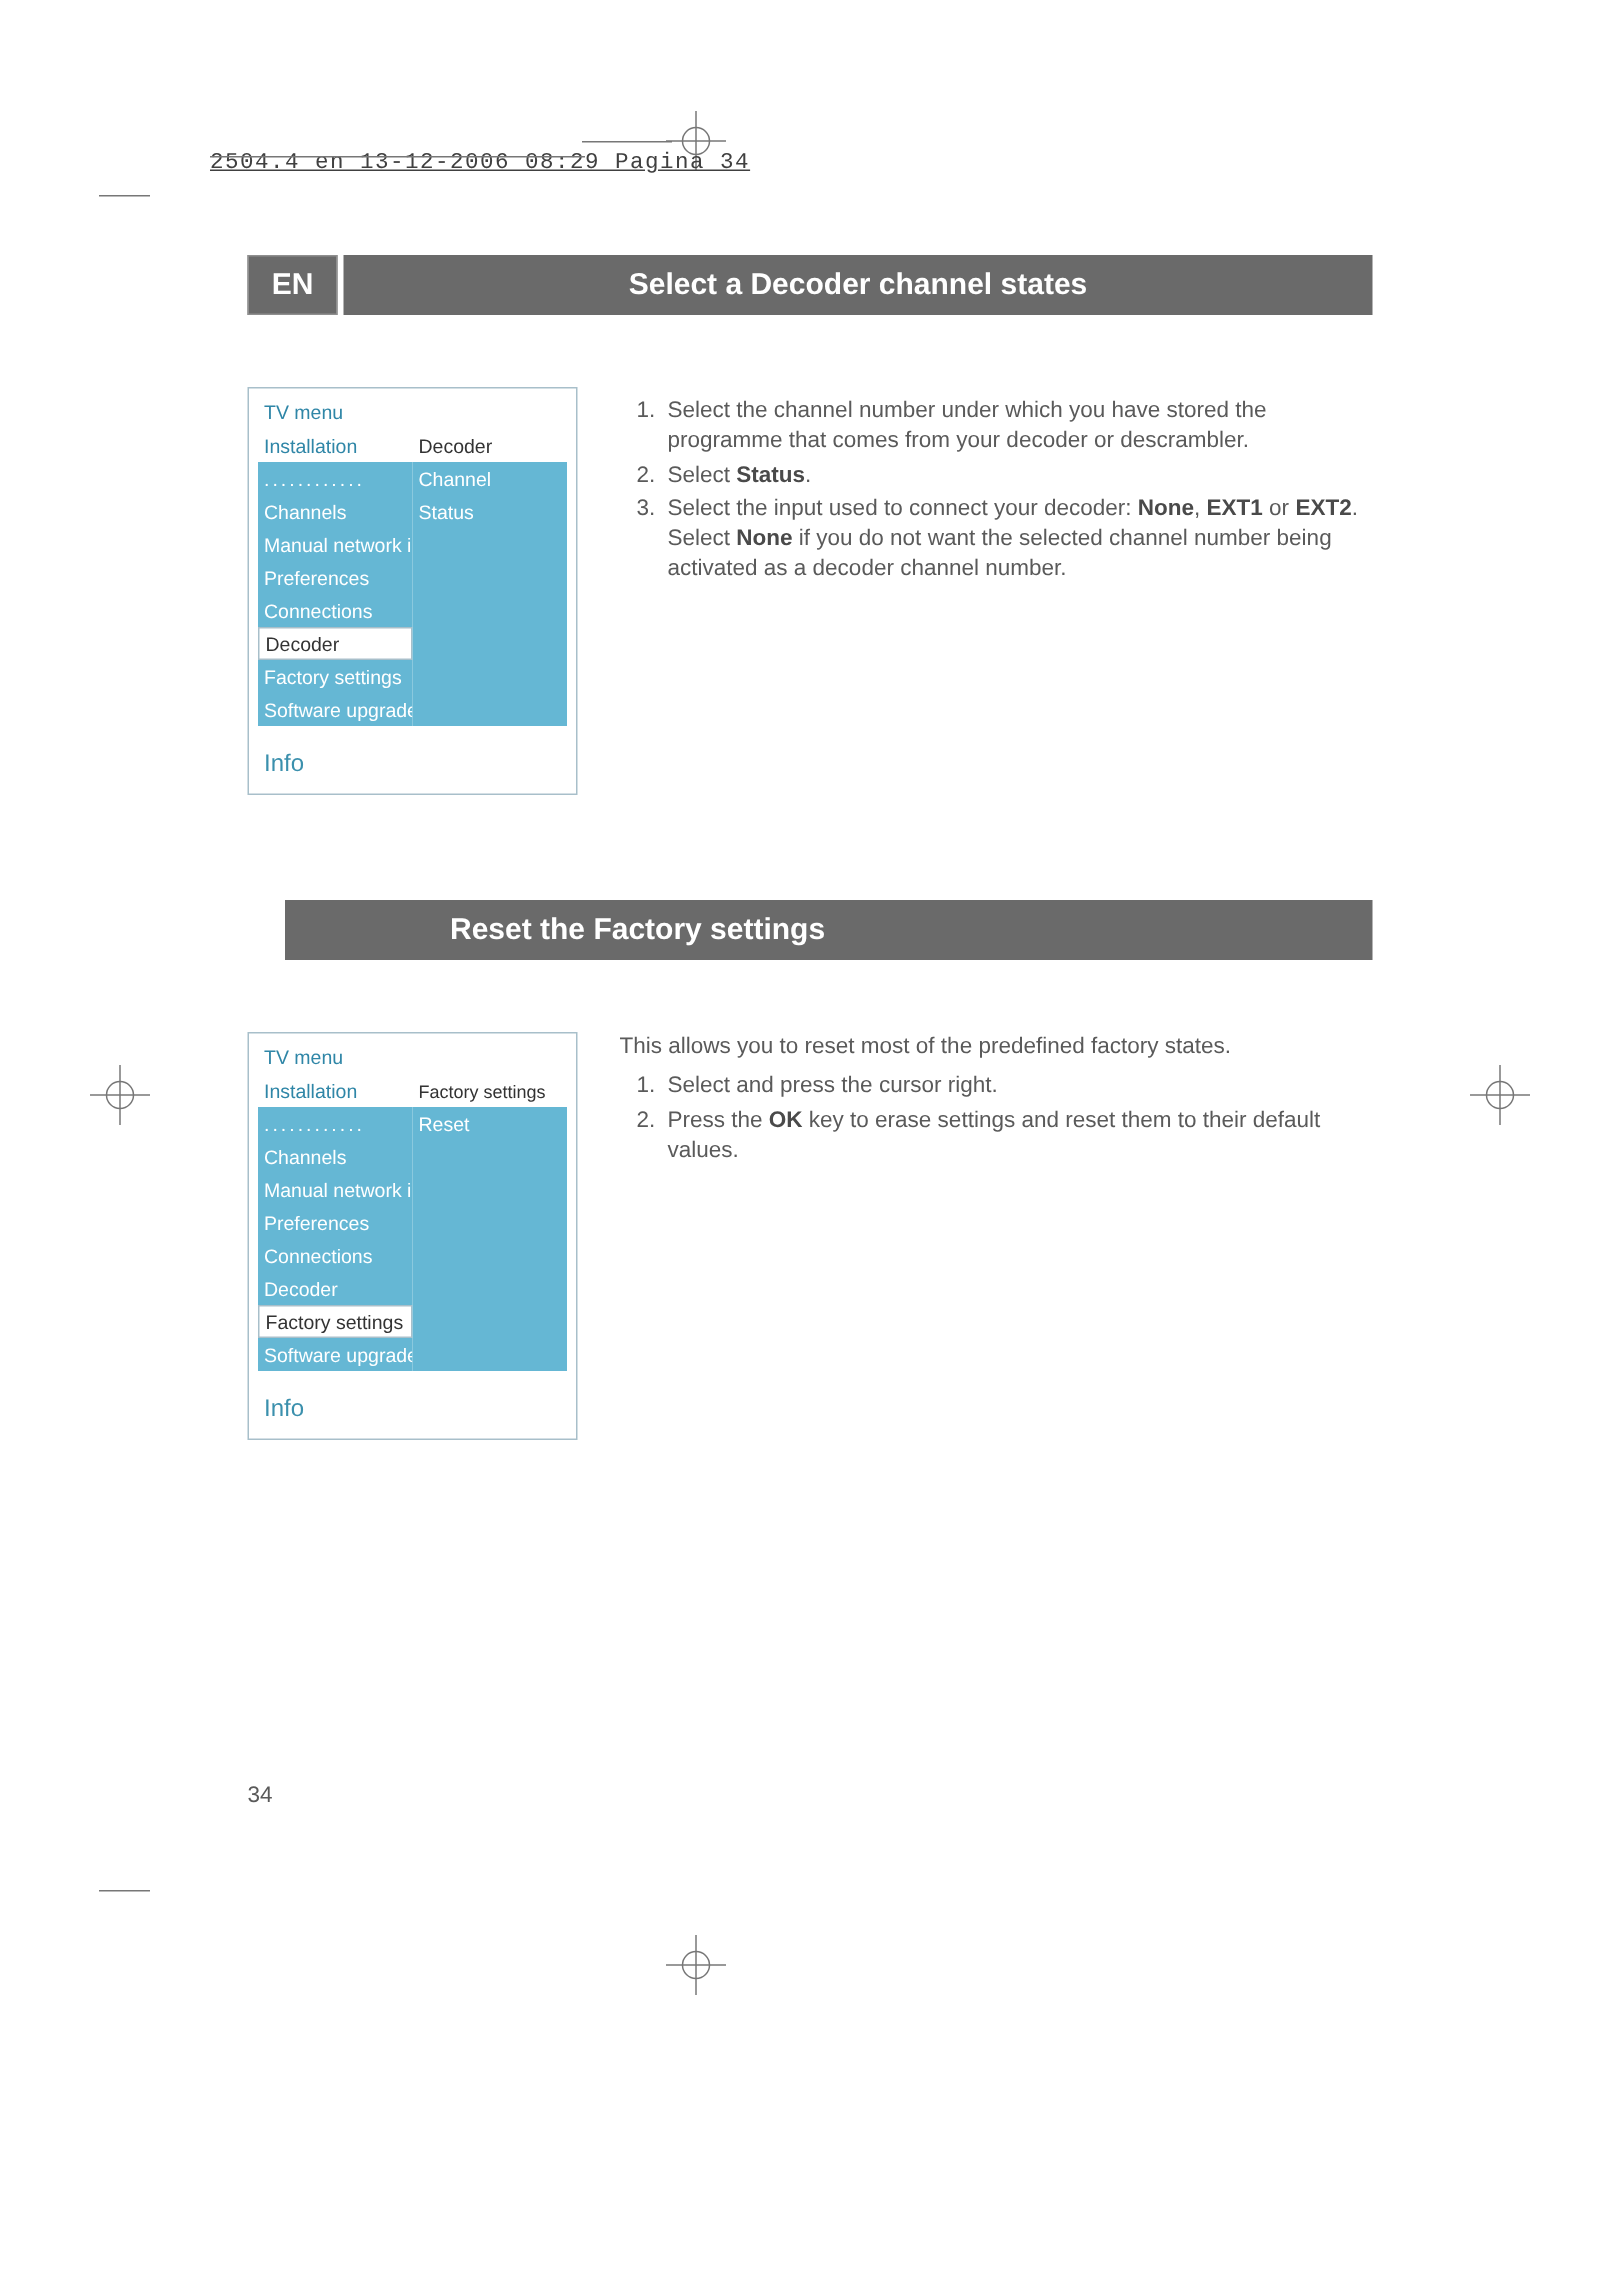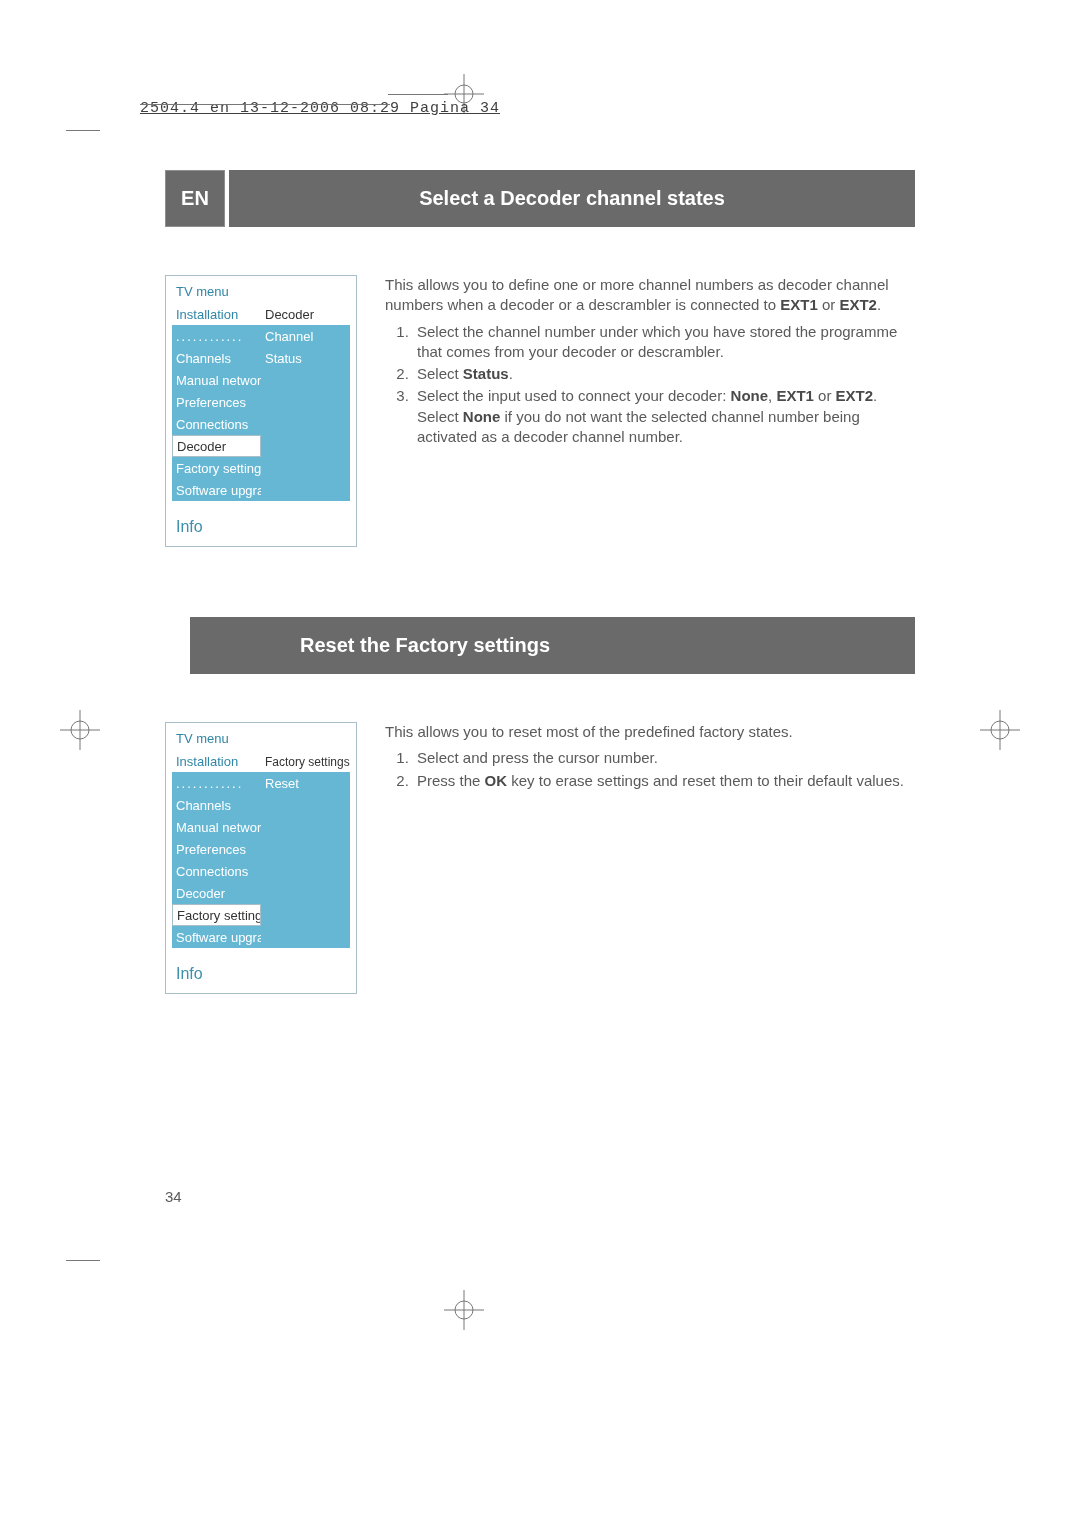--- a/index.html
+++ b/index.html
@@ -47,21 +47,21 @@
   .page {
     position: absolute;
     top: 170px;
     left: 165px;
     width: 750px;
   }
 
   .section-bar {
     display: flex;
     align-items: stretch;
-    height: 57px;
+    height: 40px;
     margin-bottom: 48px;
   }
   .lang-tab {
     width: 60px;
     background: #6a6a6a;
     color: #fff;
     font-weight: bold;
     font-size: 20px;
     display: flex;
     align-items: center;
@@ -81,21 +81,21 @@
   }
 
   .content-row {
     display: flex;
     gap: 28px;
     margin-bottom: 70px;
   }
 
   .menu-box {
     border: 1px solid #a8bfca;
-    width: 192px;
+    width: 220px;
     flex-shrink: 0;
     padding: 6px 6px 10px 6px;
     font-size: 13px;
   }
   .menu-title {
     color: #2f86a7;
     padding: 2px 4px 4px 4px;
   }
   .menu-table {
     display: flex;
@@ -226,23 +226,20 @@
           <div class="cell highlight"></div>
           <div class="cell highlight"></div>
           <div class="cell highlight"></div>
           <div class="cell highlight"></div>
         </div>
       </div>
       <div class="info-row">Info</div>
     </div>
 
     <div class="body-text">
-      <p>
-        <span>This allows you to define one or more channel numbers as decoder channel numbers when a decoder or a descrambler is connected to </span><span class="bold">EXT1</span><span> or </span><span class="bold">EXT2</span><span>.</span>
-      </p>
       <ol>
         <li>Select the channel number under which you have stored the programme that comes from your decoder or descrambler.</li>
         <li>
           <span>Select </span><span class="bold">Status</span><span>.</span>
         </li>
         <li>
           <span>Select the input used to connect your decoder: </span><span class="bold">None</span><span>, </span><span class="bold">EXT1</span><span> or </span><span class="bold">EXT2</span><span>.</span><br>
           <span>Select </span><span class="bold">None</span><span> if you do not want the selected channel number being activated as a decoder channel number.</span>
         </li>
       </ol>
@@ -280,21 +277,21 @@
           <div class="cell highlight"></div>
           <div class="cell highlight"></div>
         </div>
       </div>
       <div class="info-row">Info</div>
     </div>
 
     <div class="body-text">
       <p>This allows you to reset most of the predefined factory states.</p>
       <ol>
-        <li>Select and press the cursor number.</li>
+        <li>Select and press the cursor right.</li>
         <li>
           <span>Press the </span><span class="bold">OK</span><span> key to erase settings and reset them to their default values.</span>
         </li>
       </ol>
     </div>
   </div>
 
 </div>
 
 <div class="page-number">34</div>

